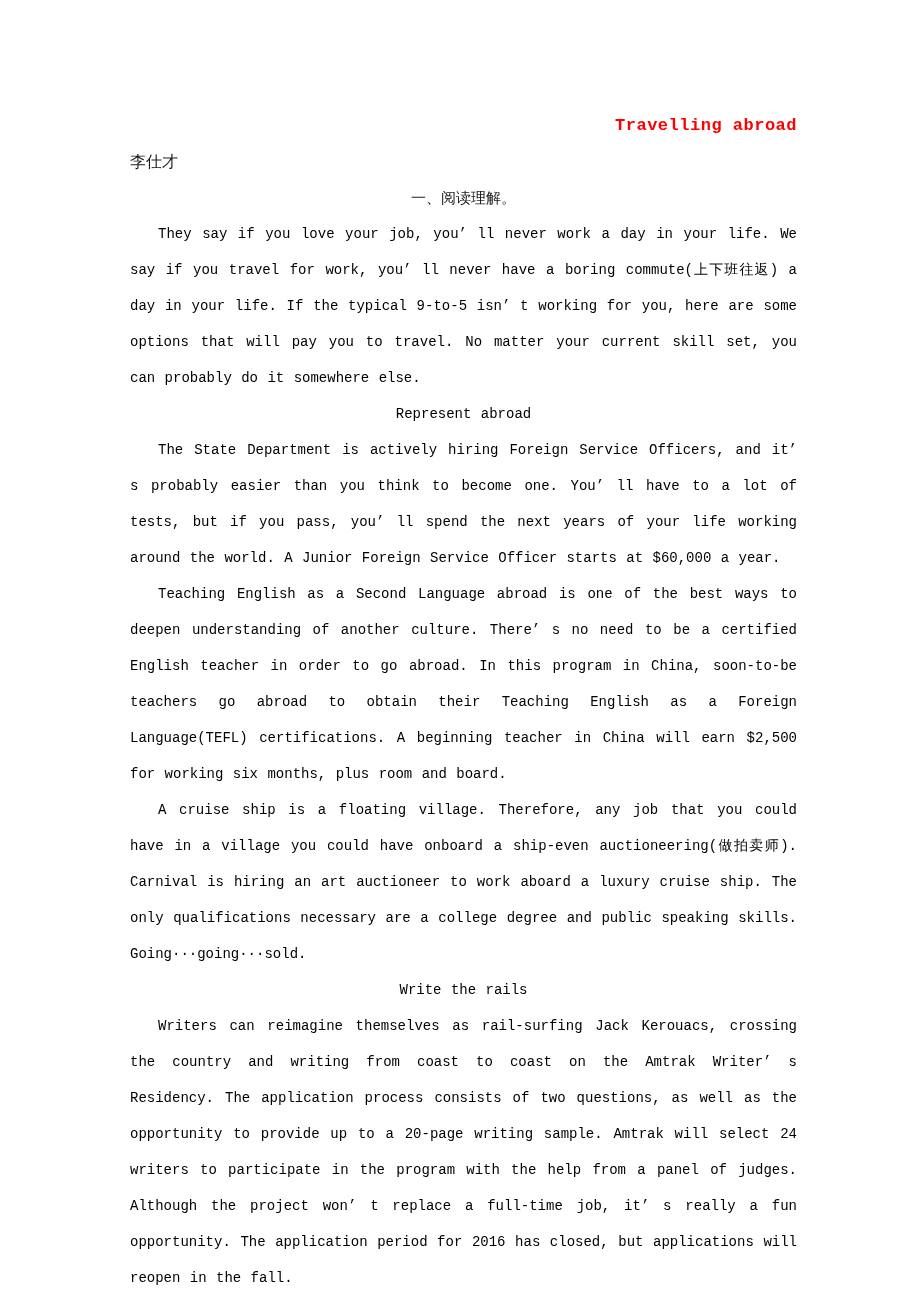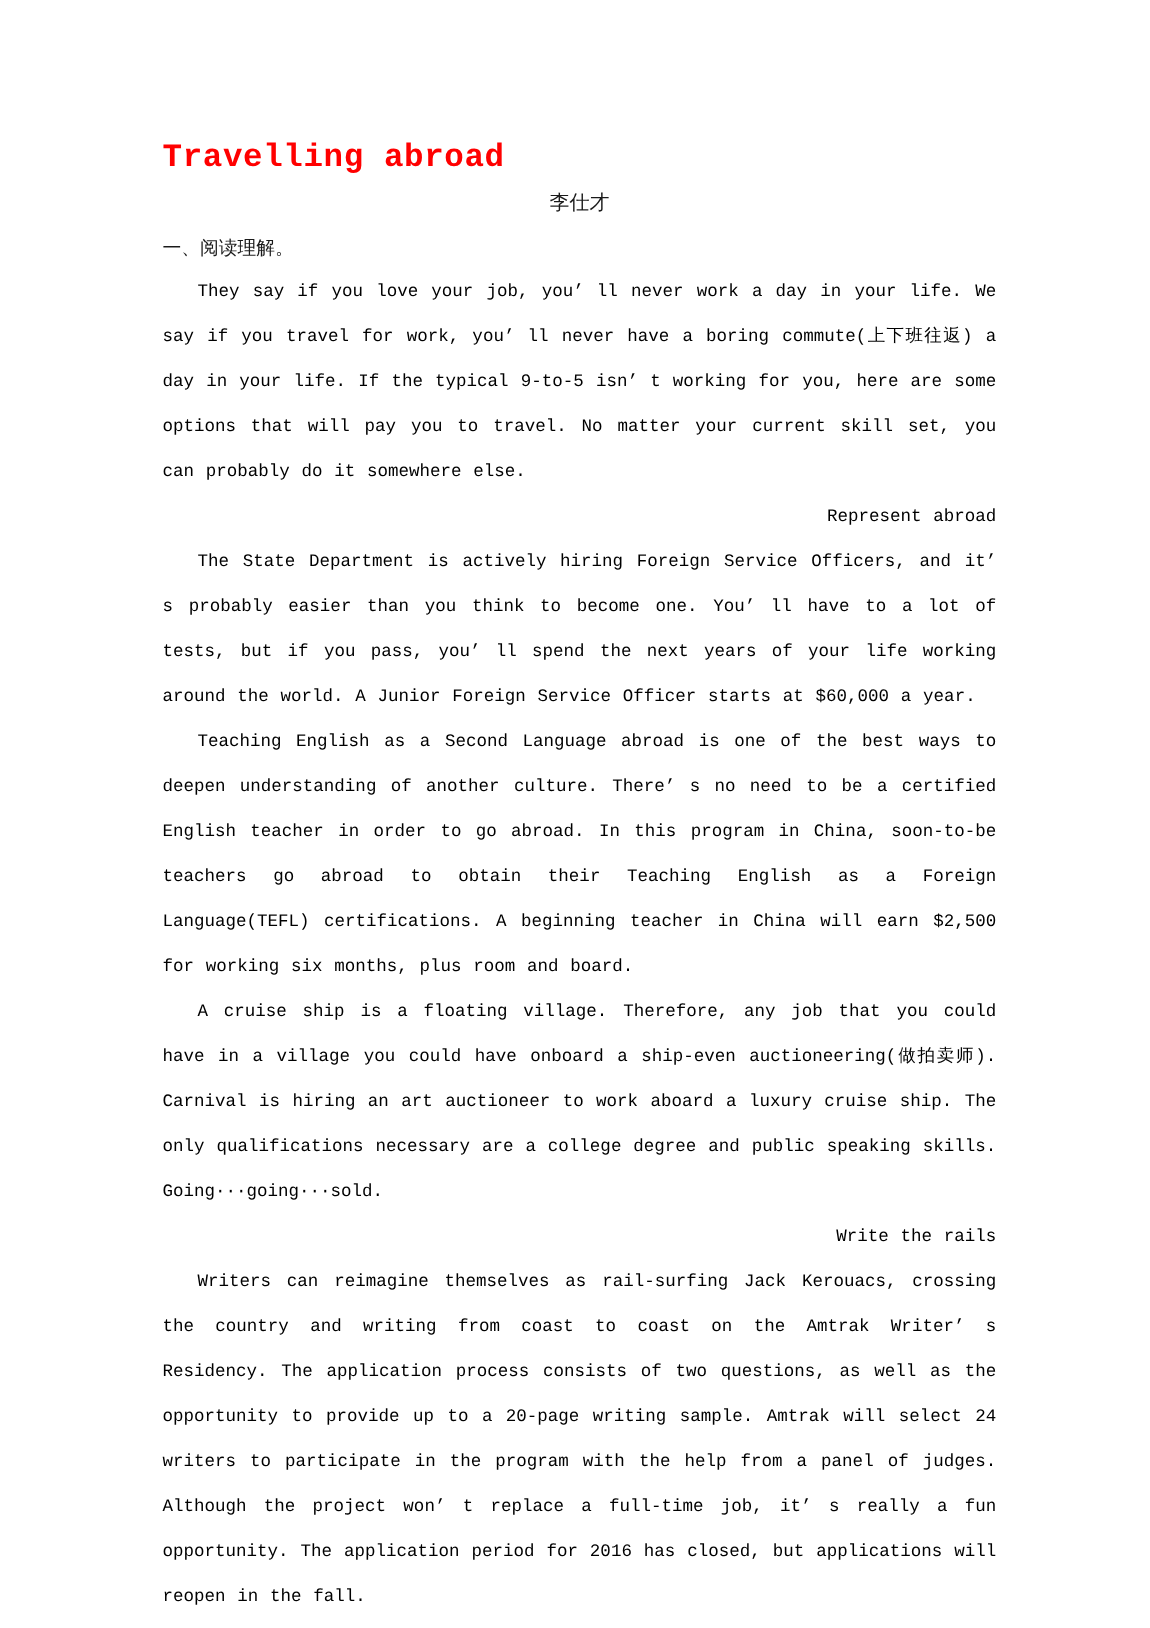--- a/index.html
+++ b/index.html
@@ -14,57 +14,56 @@
     margin: 0 auto;
     background: #ffffff;
     box-sizing: border-box;
     padding: 108px 123px 0 130px;
     font-family: "Liberation Mono", "DejaVu Sans Mono", monospace;
     color: #1a1a1a;
     overflow: hidden;
   }
   .doc-title {
     margin: 0;
-    text-align: left;
-    font-size: 26px;
+    text-align: right;
+    font-size: 17px;
     line-height: 36px;
     font-weight: bold;
     letter-spacing: 0.5px;
     font-family: "Liberation Mono", "DejaVu Sans Mono", monospace;
   }
   .doc-author {
     margin: 0;
-    text-align: center;
     font-size: 16px;
     line-height: 36px;
     color: #1a1a1a;
     font-family: "DejaVu Sans", "Liberation Sans", sans-serif;
   }
   .section-heading {
     margin: 0;
-    text-align: left;
+    text-align: center;
     font-size: 15px;
     line-height: 36px;
     color: #1a1a1a;
     font-family: "DejaVu Sans", "Liberation Sans", sans-serif;
   }
   .article-body p {
     margin: 0;
     font-size: 14px;
     line-height: 36px;
     text-align: justify;
     color: #000000;
     word-spacing: 1px;
   }
   .article-body p.body-para {
     text-indent: 2em;
   }
   .article-body p.subheading {
     text-indent: 0;
-    text-align: right;
+    text-align: center;
   }
 </style>
 </head>
 <body>
 
 <div class="page">
   <h1 class="doc-title" style="color: rgb(255, 0, 0);">Travelling abroad</h1>
   <div class="doc-author">李仕才</div>
   <div class="section-heading">一、阅读理解。</div>
   <div class="article-body">

